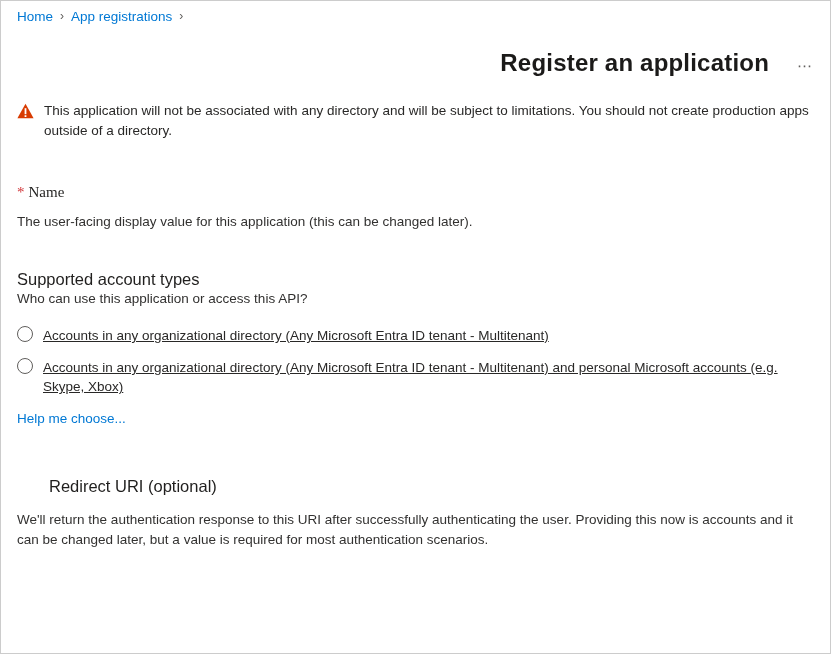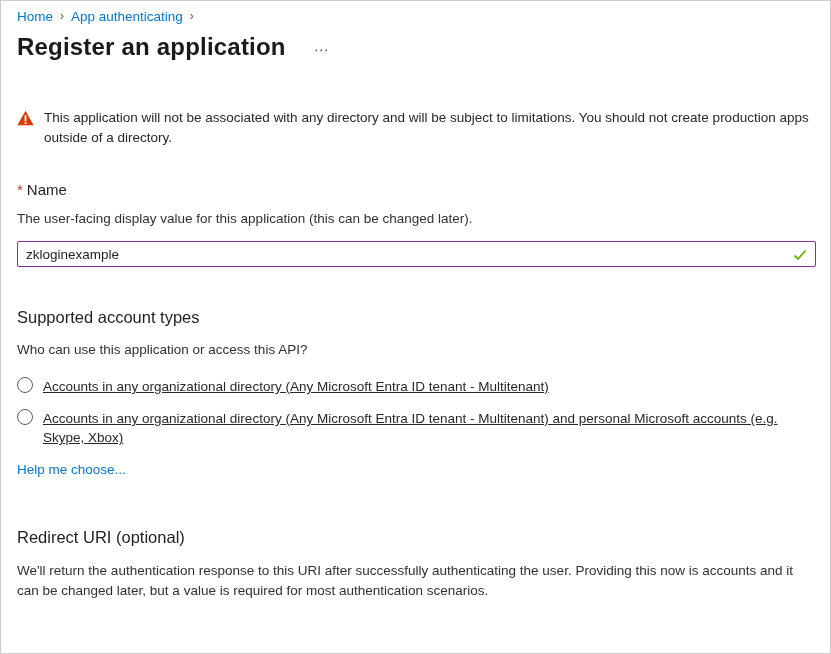--- a/index.html
+++ b/index.html
@@ -13,76 +13,76 @@
     width: 831px; height: 654px;
     border: 1px solid #cccccc;
     background: #ffffff;
     padding: 8px 16px 16px 16px;
   }
   
   .breadcrumb { display: flex; align-items: center; gap: 7px; font-size: 13.5px; }
   .crumb { color: #0078d4; cursor: pointer; }
   .crumb-sep { color: #605e5c; font-size: 12px; transform: translateY(-1px); }
   
-  .title-row { display: flex; align-items: center; margin-top: 9px; }
+  .title-row { display: flex; align-items: center; margin-top: 25px; justify-content: flex-end; }
   .page-title { font-size: 24px; font-weight: 700; color: #1b1a19; letter-spacing: 0.2px; }
   .menu-ellipsis { color: #605e5c; font-size: 15px; margin-left: 28px; letter-spacing: 2px; cursor: pointer; padding-top: 6px; }
   
-  .warning-row { display: flex; align-items: flex-start; margin-top: 47px; }
+  .warning-row { display: flex; align-items: flex-start; margin-top: 24px; }
   .warning-icon { flex: 0 0 auto; margin-top: 2px; }
   .warning-text { margin-left: 10px; font-size: 13.5px; line-height: 20px; color: #292827; max-width: 772px; }
   
-  .field-label { margin-top: 33px; font-size: 15px; color: #201f1e; }
+  .field-label { margin-top: 43px; font-size: 15px; color: #201f1e; font-family: Liberation Serif, serif; }
   .required-star { color: #d13438; margin-right: 4px; }
   .field-desc { margin-top: 13px; font-size: 13.5px; color: #323130; }
   .input-wrap { position: relative; margin-top: 15px; width: 799px; }
   .text-input {
     width: 100%; height: 26px;
     border: 1px solid #8a2da5; border-radius: 2px;
     padding: 0 30px 0 8px;
     font-family: "Liberation Sans", sans-serif;
     font-size: 13.5px; color: #201f1e;
     outline: none; background: #fff;
   }
   .check-icon { position: absolute; right: 9px; top: 6px; }
   
   .section-heading { font-size: 16.5px; color: #201f1e; font-weight: 400; }
   .heading-accounts { margin-top: 41px; }
-  .question { margin-top: 15px; font-size: 13.5px; }
+  .question { margin-top: 2px; font-size: 13.5px; }
   
   .radio-group { margin-top: 20px; }
   .radio-row { display: flex; align-items: flex-start; margin-bottom: 13px; cursor: pointer; }
   .radio-circle {
     flex: 0 0 auto;
     width: 16px; height: 16px; border-radius: 50%;
     border: 1px solid #605e5c; background: #fff;
     margin-top: 0px;
     position: relative;
   }
   .radio-circle.selected { border-color: #0078d4; }
   .radio-circle.selected::after {
     content: ""; position: absolute; left: 3px; top: 3px;
     width: 8px; height: 8px; border-radius: 50%; background: #0078d4;
   }
   .radio-label { margin-left: 10px; font-size: 13.5px; line-height: 19px; max-width: 765px; color: #292827; text-decoration: underline; }
   .help-link { display: inline-block; margin-top: 2px; color: #0078d4; font-size: 13.5px; cursor: pointer; }
   
-  .heading-redirect { margin-top: 50px; }
+  .heading-redirect { margin-top: 50px; margin-left: 32px; }
   .redirect-desc { margin-top: 14px; font-size: 13.5px; line-height: 20px; max-width: 800px; }
 </style>
 </head>
 <body>
 
 <div class="page">
 
   
   <div class="breadcrumb">
     <span class="crumb">Home</span>
     <span class="crumb-sep">›</span>
-    <span class="crumb">App authenticating</span>
+    <span class="crumb">App registrations</span>
     <span class="crumb-sep">›</span>
   </div>
 
   
   <div class="title-row">
     <h1 class="page-title">Register an application</h1>
     <span class="menu-ellipsis">⋯</span>
   </div>
 
   
@@ -95,28 +95,20 @@
       </svg>
     </span>
     <div class="warning-text">This application will not be associated with any directory and will be subject to limitations. You should not create production apps outside of a directory.</div>
   </div>
 
   
   <div class="field-label">
     <span class="required-star">*</span><span>Name</span>
   </div>
   <div class="field-desc">The user-facing display value for this application (this can be changed later).</div>
-  <div class="input-wrap">
-    <input class="text-input" type="text" value="zkloginexample" style="">
-    <span class="check-icon">
-      <svg width="14" height="12" viewBox="0 0 14 12">
-        <path d="M1.5 6.5 L5 10 L12.5 1.5" fill="none" stroke="#6bb700" stroke-width="1.8"></path>
-      </svg>
-    </span>
-  </div>
 
   
   <div class="section-heading heading-accounts">Supported account types</div>
   <div class="question">Who can use this application or access this API?</div>
 
   <div class="radio-group">
     <div class="radio-row">
       <span class="radio-circle"></span>
       <span class="radio-label">Accounts in any organizational directory (Any Microsoft Entra ID tenant - Multitenant)</span>
     </div>

